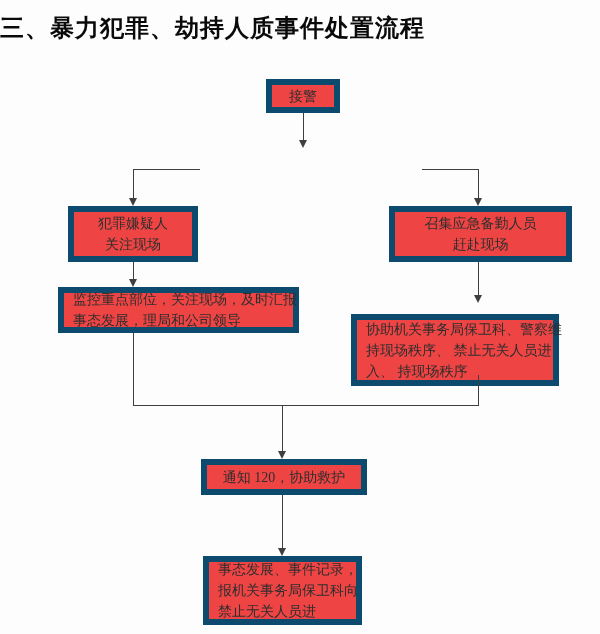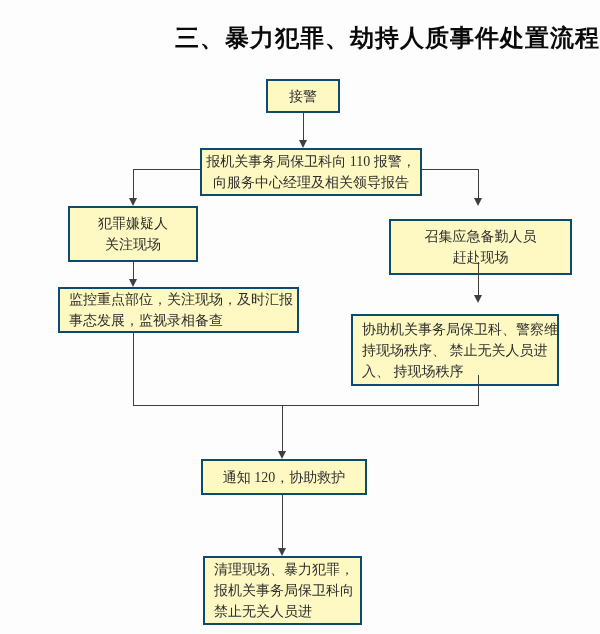--- a/index.html
+++ b/index.html
@@ -2,93 +2,89 @@
 <html><head>
 <meta charset="utf-8">
 <style>
   html,body{margin:0;padding:0;background:#ffffff;}
   .canvas{
     position:relative;width:600px;height:634px;background:#fdfdfd;
     font-family:"Liberation Serif","DejaVu Serif",serif;
     color:#2e2e2e;overflow:hidden;
   }
   .title{
-    position:absolute;left:0;top:22px;width:600px;margin:0;
-    text-align:right;font-size:24px;font-weight:bold;color:#0a0a0a;
+    position:absolute;left:0;top:12px;width:600px;margin:0;
+    text-align:left;font-size:24px;font-weight:bold;color:#0a0a0a;
     font-family:"Liberation Sans","DejaVu Sans",sans-serif;
     letter-spacing:1px;
   }
   .node{
-    position:absolute;border:2px solid #0c4a6e;background:#fef9c3;
+    position:absolute;border:6px solid #0c4a6e;background:#ef4444;
     display:flex;flex-direction:column;justify-content:center;
     font-size:14px;line-height:21px;box-sizing:border-box;
   }
   .node.center{align-items:center;text-align:center;}
   .node.left{align-items:flex-start;text-align:left;padding-left:9px;padding-right:4px;}
   .tl{white-space:nowrap;}
   .vl{position:absolute;width:1px;background:#3f3f3f;}
   .hl{position:absolute;height:1px;background:#3f3f3f;}
   .arr{
     position:absolute;width:0;height:0;
     border-left:4px solid transparent;border-right:4px solid transparent;
     border-top:8px solid #3f3f3f;
   }
   
   #nA{left:266px;top:79px;width:74px;height:34px;}
   #nB{left:200px;top:148px;width:222px;height:48px;}
   #nC{left:68px;top:206px;width:130px;height:56px;}
-  #nD{left:389px;top:219px;width:183px;height:56px;}
+  #nD{left:389px;top:206px;width:183px;height:56px;}
   #nE{left:58px;top:287px;width:241px;height:46px;}
   #nF{left:351px;top:314px;width:208px;height:72px;}
   #nG{left:201px;top:459px;width:166px;height:36px;}
   #nH{left:203px;top:556px;width:159px;height:69px;}
 </style>
 </head>
 <body>
 
 <div class="canvas">
 
   <h1 class="title">三、暴力犯罪、劫持人质事件处置流程</h1>
 
   <div class="node center" id="nA">
     <div class="tl">接警</div>
   </div>
 
-  <div class="node center" id="nB">
-    <div class="tl">报机关事务局保卫科向 110 报警，</div>
-    <div class="tl">向服务中心经理及相关领导报告</div>
-  </div>
 
   <div class="node center" id="nC">
     <div class="tl">犯罪嫌疑人</div>
     <div class="tl">关注现场</div>
   </div>
 
   <div class="node center" id="nD">
     <div class="tl">召集应急备勤人员</div>
     <div class="tl">赶赴现场</div>
   </div>
 
   <div class="node left" id="nE">
     <div class="tl">监控重点部位，关注现场，及时汇报</div>
-    <div class="tl">事态发展，监视录相备查</div>
+    <div class="tl">事态发展，理局和公司领导</div>
   </div>
 
   <div class="node left" id="nF">
     <div class="tl">协助机关事务局保卫科、警察维</div>
     <div class="tl">持现场秩序、 禁止无关人员进</div>
     <div class="tl">入、 持现场秩序</div>
   </div>
 
   <div class="node center" id="nG">
     <div class="tl">通知 120，协助救护</div>
   </div>
 
   <div class="node left" id="nH">
-    <div class="tl">清理现场、暴力犯罪，</div>
+    <div class="tl">事态发展、事件记录，</div>
     <div class="tl">报机关事务局保卫科向</div>
     <div class="tl">禁止无关人员进</div>
   </div>
 
   <div class="vl" style="left:303px;top:113px;height:27px;"></div>
   <div class="arr" style="left:299px;top:140px;"></div>
 
   <div class="hl" style="left:133px;top:169px;width:67px;"></div>
   <div class="vl" style="left:133px;top:169px;height:29px;"></div>
   <div class="arr" style="left:129px;top:198px;"></div>

